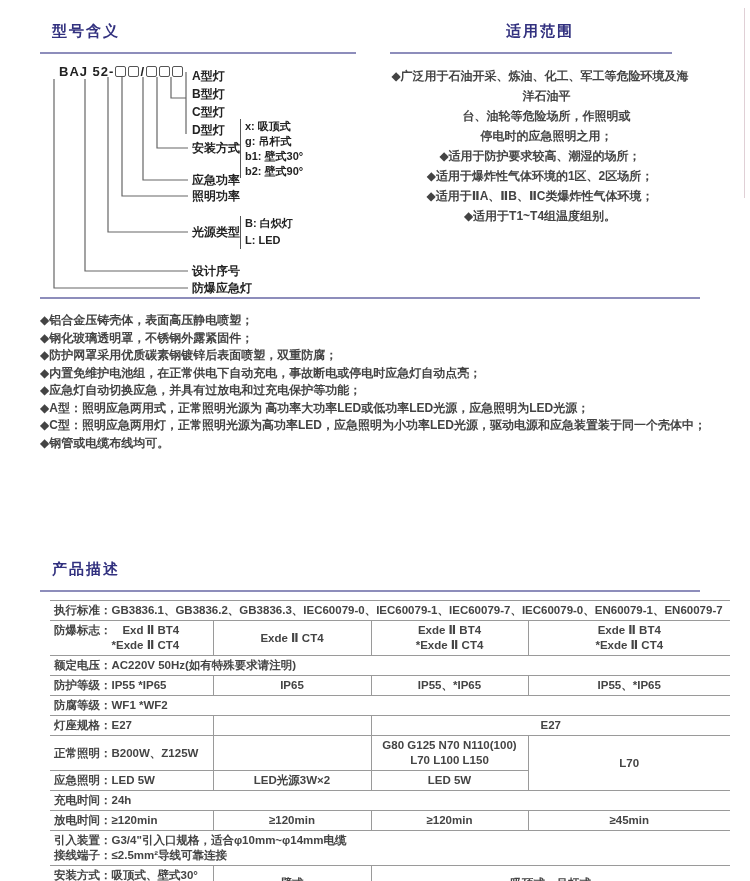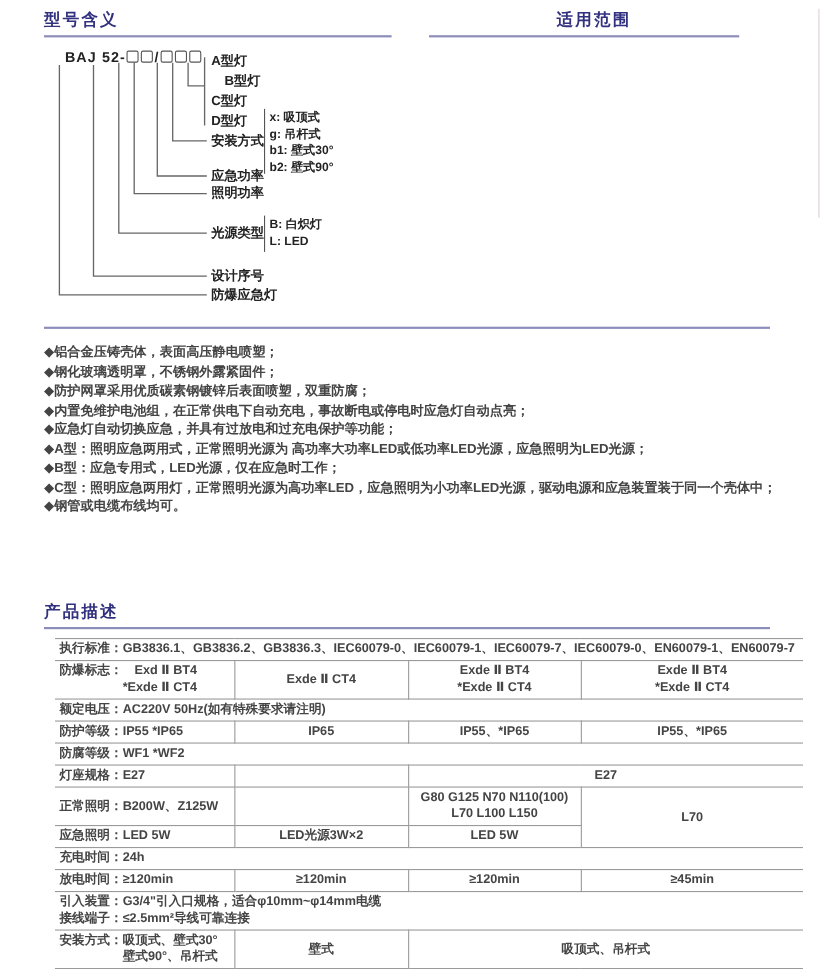--- a/index.html
+++ b/index.html
@@ -1,19 +1,19 @@
 <!DOCTYPE html>
 <html><head>
 <meta charset="utf-8">
 <style>
   html,body{margin:0;padding:0;background:#ffffff;}
   .page{position:relative;width:750px;height:881px;background:#fff;overflow:hidden;
         font-family:"Liberation Sans","DejaVu Sans",sans-serif;color:#333;}
   
-  .sec-title{font-size:15px;font-weight:bold;color:#32317f;letter-spacing:2px;line-height:18px;margin:0;}
+  .sec-title{font-size:15px;font-weight:bold;color:#32317f;letter-spacing:2px;line-height:18px;margin:12px;}
   .sec-rule{height:2px;background:#8d8dbb;margin-top:4px;}
   
   .sec-model{position:absolute;left:40px;top:10px;width:316px;}
   .sec-scope{position:absolute;left:390px;top:10px;width:300px;text-align:center;}
   .sec-scope .sec-rule{width:282px;}
   .edge-line{position:absolute;left:744px;top:8px;width:1px;height:190px;background:#e0d0d6;}
   
   .scope-list{margin:12px 0 0 0;padding:0;list-style:none;font-size:12px;line-height:20px;color:#3a3a3a;}
   .scope-list li{padding-left:13px;text-indent:-13px;white-space:pre-line;font-weight:bold;color:#444;}
   
@@ -64,21 +64,21 @@
           <polyline points="82,15 82,134 148,134"></polyline>
           <polyline points="68,15 68,170 148,170"></polyline>
           <polyline points="45,17 45,209 148,209"></polyline>
           <polyline points="14,17 14,226 148,226"></polyline>
         </g>
       </svg>
 
       <div class="model-line"><span>BAJ 52-</span><span class="dbox"></span><span class="dbox"></span><span>/</span><span class="dbox"></span><span class="dbox"></span><span class="dbox"></span></div>
 
       <div class="dlabel" style="left:152px;top:14px">A型灯</div>
-      <div class="dlabel" style="left:164px;top:32px">B型灯</div>
+      <div class="dlabel" style="left:152px;top:32px">B型灯</div>
       <div class="dlabel" style="left:152px;top:50px">C型灯</div>
       <div class="dlabel" style="left:152px;top:68px">D型灯</div>
 
       <div class="dlabel" style="left:152px;top:86px">安装方式</div>
       <div class="dbracket" style="left:200px;top:57px;height:59px"></div>
       <div class="dopt" style="left:205px;top:57px">x: 吸顶式</div>
       <div class="dopt" style="left:205px;top:72px">g: 吊杆式</div>
       <div class="dopt" style="left:205px;top:87px">b1: 壁式30°</div>
       <div class="dopt" style="left:205px;top:102px">b2: 壁式90°</div>
 
@@ -91,34 +91,42 @@
       <div class="dopt" style="left:205px;top:172px">L: LED</div>
 
       <div class="dlabel" style="left:152px;top:209px">设计序号</div>
       <div class="dlabel" style="left:152px;top:226px">防爆应急灯</div>
     </div>
   </div>
 
   <div class="sec-scope">
     <h2 class="sec-title">适用范围</h2>
     <div class="sec-rule"></div>
+    <ul class="scope-list">
+      <li>◆广泛用于石油开采、炼油、化工、军工等危险环境及海洋石油平
+台、油轮等危险场所，作照明或
+停电时的应急照明之用；</li>
+      <li>◆适用于防护要求较高、潮湿的场所；</li>
+      <li>◆适用于爆炸性气体环境的1区、2区场所；</li>
+      <li>◆适用于ⅡA、ⅡB、ⅡC类爆炸性气体环境；</li>
+      <li>◆适用于T1~T4组温度组别。</li>
+    </ul>
   </div>
 
   <div class="edge-line"></div>
 
   <div class="sec-features">
     <div class="sec-rule"></div>
     <ul class="feat-list">
       <li>◆铝合金压铸壳体，表面高压静电喷塑；</li>
       <li>◆钢化玻璃透明罩，不锈钢外露紧固件；</li>
       <li>◆防护网罩采用优质碳素钢镀锌后表面喷塑，双重防腐；</li>
       <li>◆内置免维护电池组，在正常供电下自动充电，事故断电或停电时应急灯自动点亮；</li>
       <li>◆应急灯自动切换应急，并具有过放电和过充电保护等功能；</li>
       <li>◆A型：照明应急两用式，正常照明光源为 高功率大功率LED或低功率LED光源，应急照明为LED光源；</li>
-      <li>◆B型：应急专用式，LED光源，仅在应急时工作；</li>
       <li>◆C型：照明应急两用灯，正常照明光源为高功率LED，应急照明为小功率LED光源，驱动电源和应急装置装于同一个壳体中；</li>
       <li>◆钢管或电缆布线均可。</li>
     </ul>
   </div>
 
   <div class="sec-desc">
     <h2 class="sec-title">产品描述</h2>
     <div class="sec-rule"></div>
 
     <table class="spec">

